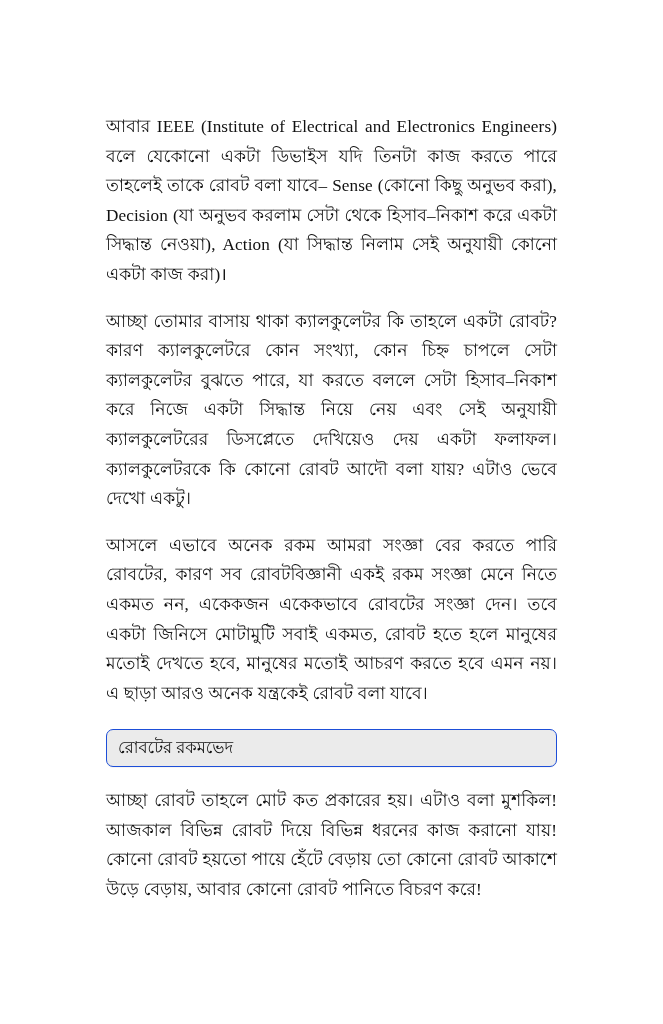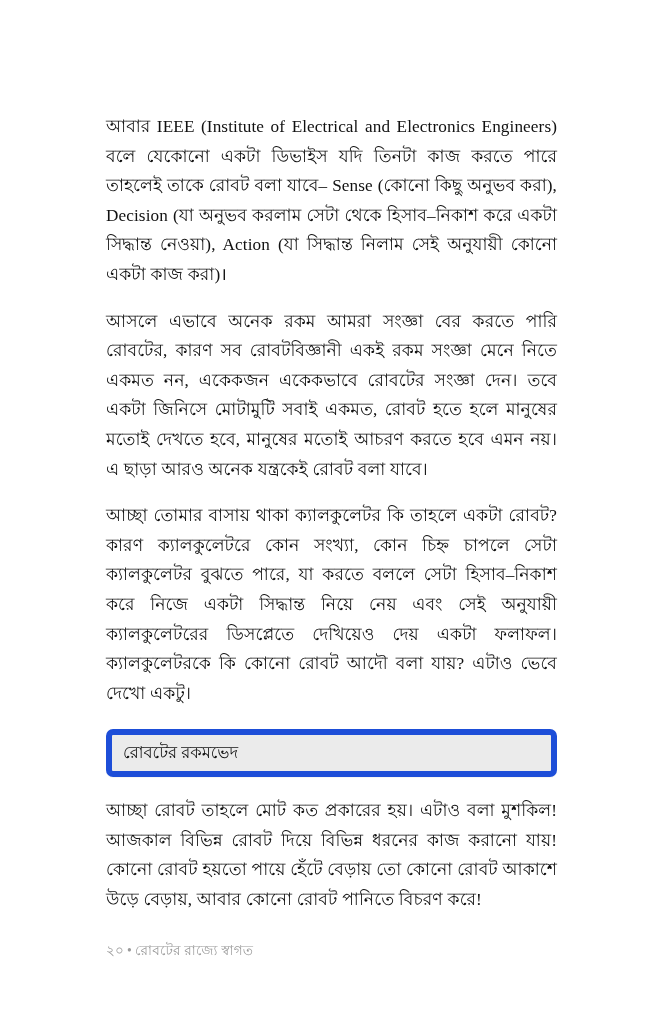--- a/index.html
+++ b/index.html
@@ -40,21 +40,21 @@
     word-spacing: 0.3px;
   }
   p.body-par:last-of-type {
     margin-bottom: 0;
   }
   .section-heading {
     box-sizing: border-box;
     margin: 21px 0 19px 0;
     width: 451px;
     background: #ebebeb;
-    border: 6px solid #1d4ed8;
+    border: 1px solid #1d4ed8;
     border-radius: 7px;
     padding: 6px 11px 7px 11px;
     font-size: 16.4px;
     line-height: 23px;
     color: #111111;
     font-weight: 400;
     box-shadow: 0 1px 0 rgba(0,0,0,0.04);
   }
   .footer {
     position: absolute;
@@ -72,28 +72,25 @@
 </style>
 </head>
 <body>
 
 <div class="page">
 
   <div class="content">
 
     <p class="body-par">আবার IEEE (Institute of Electrical and Electronics Engineers) বলে যেকোনো একটা ডিভাইস যদি তিনটা কাজ করতে পারে তাহলেই তাকে রোবট বলা যাবে– Sense (কোনো কিছু অনুভব করা), Decision (যা অনুভব করলাম সেটা থেকে হিসাব–নিকাশ করে একটা সিদ্ধান্ত নেওয়া), Action (যা সিদ্ধান্ত নিলাম সেই অনুযায়ী কোনো একটা কাজ করা)।</p>
 
+    <p class="body-par">আচ্ছা তোমার বাসায় থাকা ক্যালকুলেটর কি তাহলে একটা রোবট? কারণ ক্যালকুলেটরে কোন সংখ্যা, কোন চিহ্ন চাপলে সেটা ক্যালকুলেটর বুঝতে পারে, যা করতে বললে সেটা হিসাব–নিকাশ করে নিজে একটা সিদ্ধান্ত নিয়ে নেয় এবং সেই অনুযায়ী ক্যালকুলেটরের ডিসপ্লেতে দেখিয়েও দেয় একটা ফলাফল। ক্যালকুলেটরকে কি কোনো রোবট আদৌ বলা যায়? এটাও ভেবে দেখো একটু।</p>
+
     <p class="body-par">আসলে এভাবে অনেক রকম আমরা সংজ্ঞা বের করতে পারি রোবটের, কারণ সব রোবটবিজ্ঞানী একই রকম সংজ্ঞা মেনে নিতে একমত নন, একেকজন একেকভাবে রোবটের সংজ্ঞা দেন। তবে একটা জিনিসে মোটামুটি সবাই একমত, রোবট হতে হলে মানুষের মতোই দেখতে হবে, মানুষের মতোই আচরণ করতে হবে এমন নয়। এ ছাড়া আরও অনেক যন্ত্রকেই রোবট বলা যাবে।</p>
-
-    <p class="body-par">আচ্ছা তোমার বাসায় থাকা ক্যালকুলেটর কি তাহলে একটা রোবট? কারণ ক্যালকুলেটরে কোন সংখ্যা, কোন চিহ্ন চাপলে সেটা ক্যালকুলেটর বুঝতে পারে, যা করতে বললে সেটা হিসাব–নিকাশ করে নিজে একটা সিদ্ধান্ত নিয়ে নেয় এবং সেই অনুযায়ী ক্যালকুলেটরের ডিসপ্লেতে দেখিয়েও দেয় একটা ফলাফল। ক্যালকুলেটরকে কি কোনো রোবট আদৌ বলা যায়? এটাও ভেবে দেখো একটু।</p>
 
 
     <div class="section-heading">রোবটের রকমভেদ</div>
 
     <p class="body-par">আচ্ছা রোবট তাহলে মোট কত প্রকারের হয়। এটাও বলা মুশকিল! আজকাল বিভিন্ন রোবট দিয়ে বিভিন্ন ধরনের কাজ করানো যায়! কোনো রোবট হয়তো পায়ে হেঁটে বেড়ায় তো কোনো রোবট আকাশে উড়ে বেড়ায়, আবার কোনো রোবট পানিতে বিচরণ করে!</p>
 
   </div>
 
-  <div class="footer">
-    <span>২০</span><span class="sep">•</span><span>রোবটের রাজ্যে স্বাগত</span>
-  </div>
 
 </div>
 
 </body></html>

